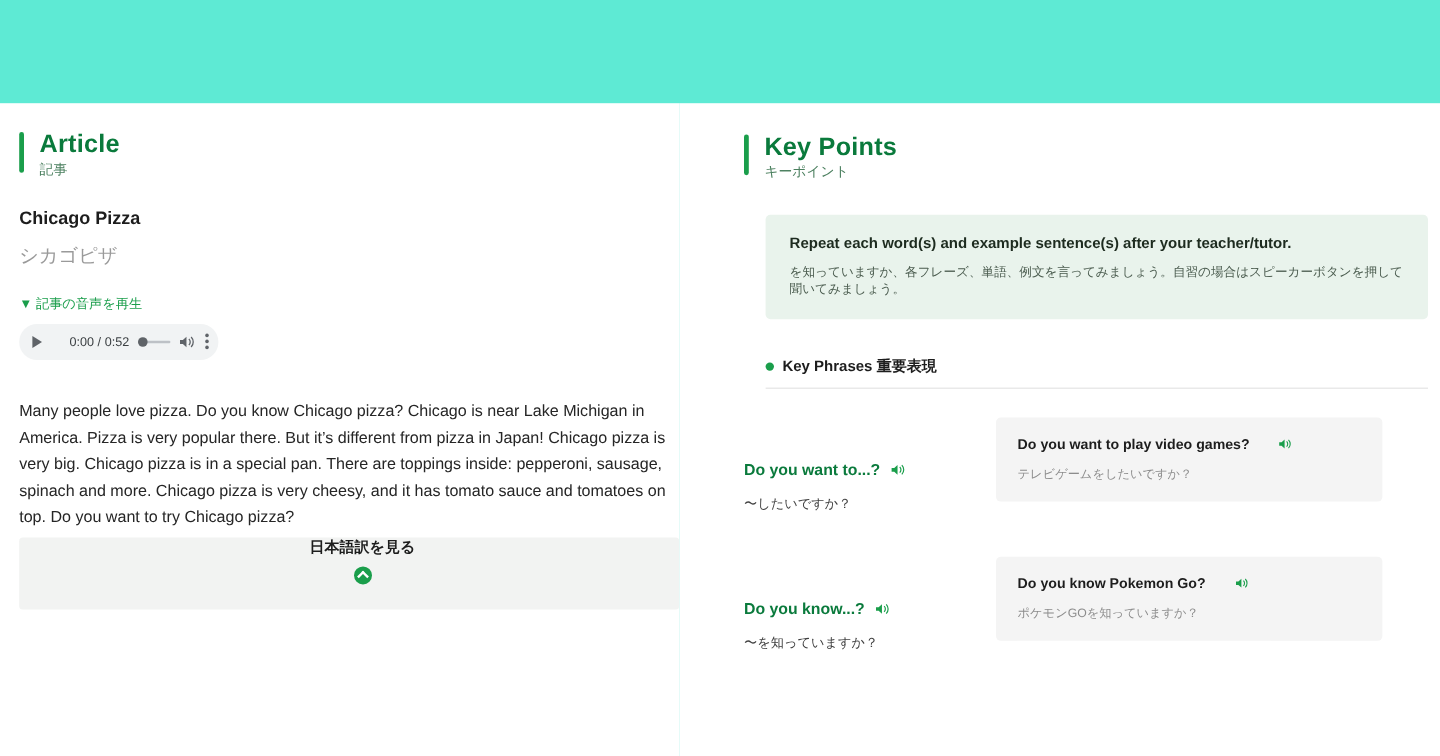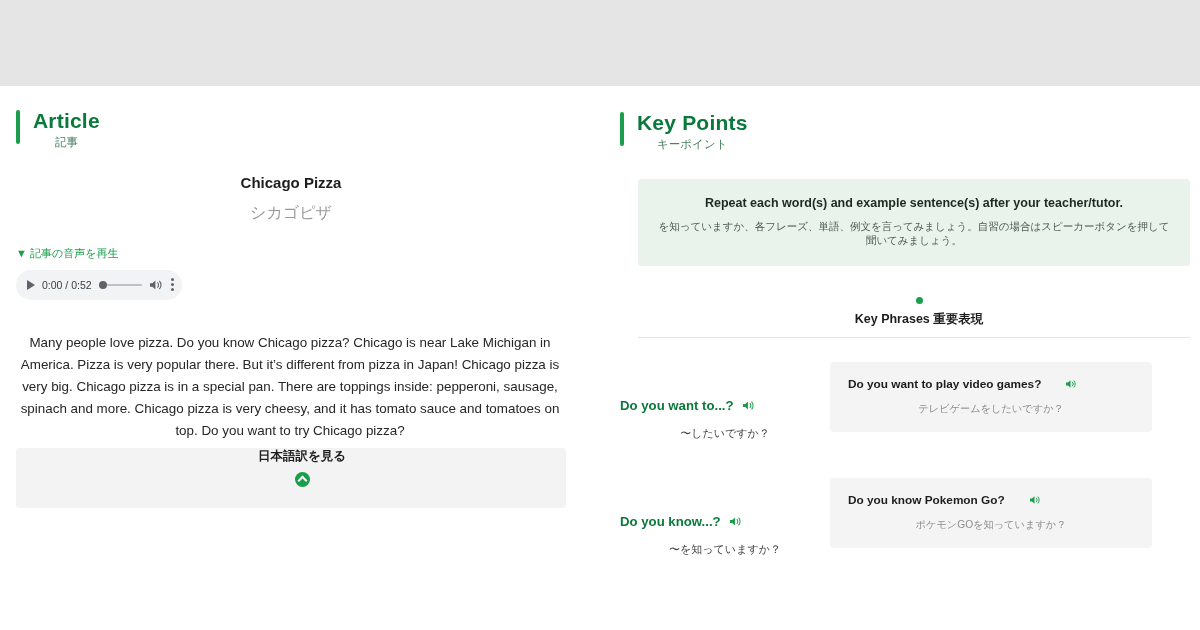--- a/index.html
+++ b/index.html
@@ -7,22 +7,21 @@
     margin: 0; padding: 0;
     width: 1200px; height: 630px;
     background: #ffffff;
     font-family: "Liberation Sans", sans-serif;
     color: #222;
     overflow: hidden;
   }
   .page {
     position: relative;
     width: 1200px; height: 630px;
-    background: #e5e5e5;
-    text-align: center;
+    background: #5eead4;
   }
   
   .right-bg {
     position: absolute;
     left: 566px; top: 86px;
     width: 634px; height: 544px;
     background: #ffffff;
   }
 
   
@@ -99,20 +98,21 @@
     width: 0; height: 0;
     border-left: 8px solid #5f6368;
     border-top: 5px solid transparent;
     border-bottom: 5px solid transparent;
     margin-left: 3px;
   }
   .player .time {
     font-size: 10.5px;
     color: #3c4043;
     white-space: nowrap;
+    margin-left: 16px;
   }
   .player .track {
     flex: 1;
     height: 2px;
     background: #bdc1c6;
     border-radius: 1px;
     position: relative;
   }
   .player .track::after {
     content: "";
@@ -209,21 +209,20 @@
   }
 
   .kp-head {
     margin: 31px 0 0 36px;
     display: flex;
     align-items: center;
     gap: 7px;
     font-size: 12.5px;
     font-weight: bold;
     color: #1d1d1d;
-    flex-direction: column;
   }
   .dot {
     width: 7px; height: 7px;
     border-radius: 50%;
     background: #1a9e4b;
     display: inline-block;
   }
   .kp-rule {
     margin: 9px 0 0 36px;
     width: 552px;

